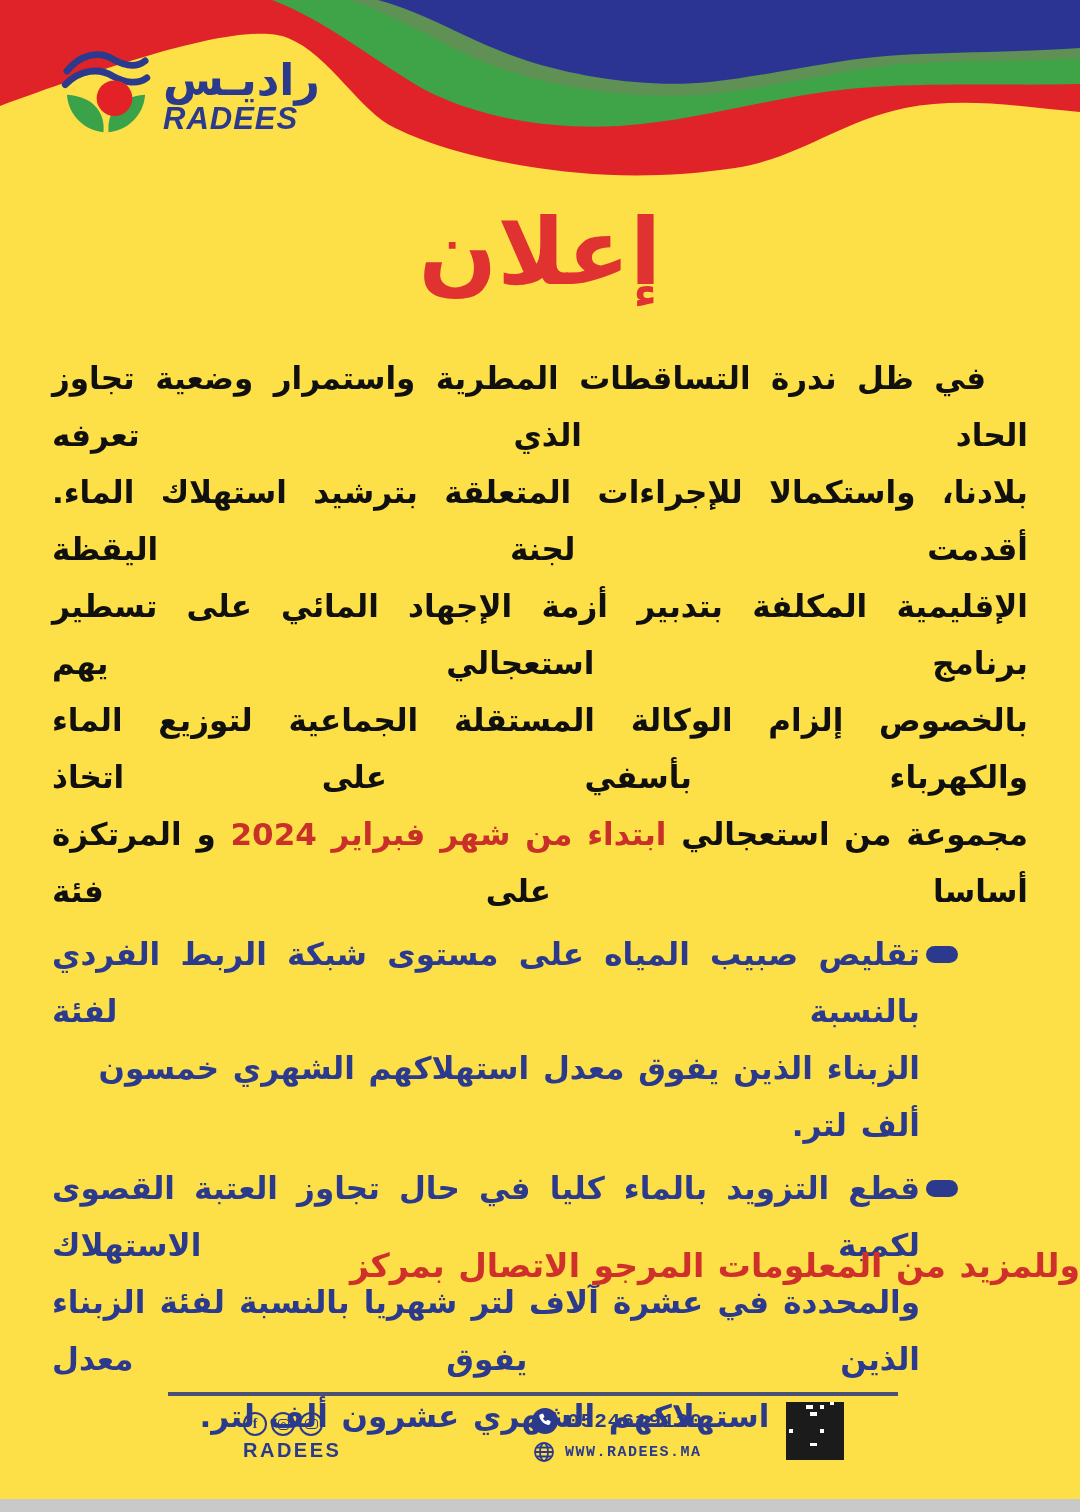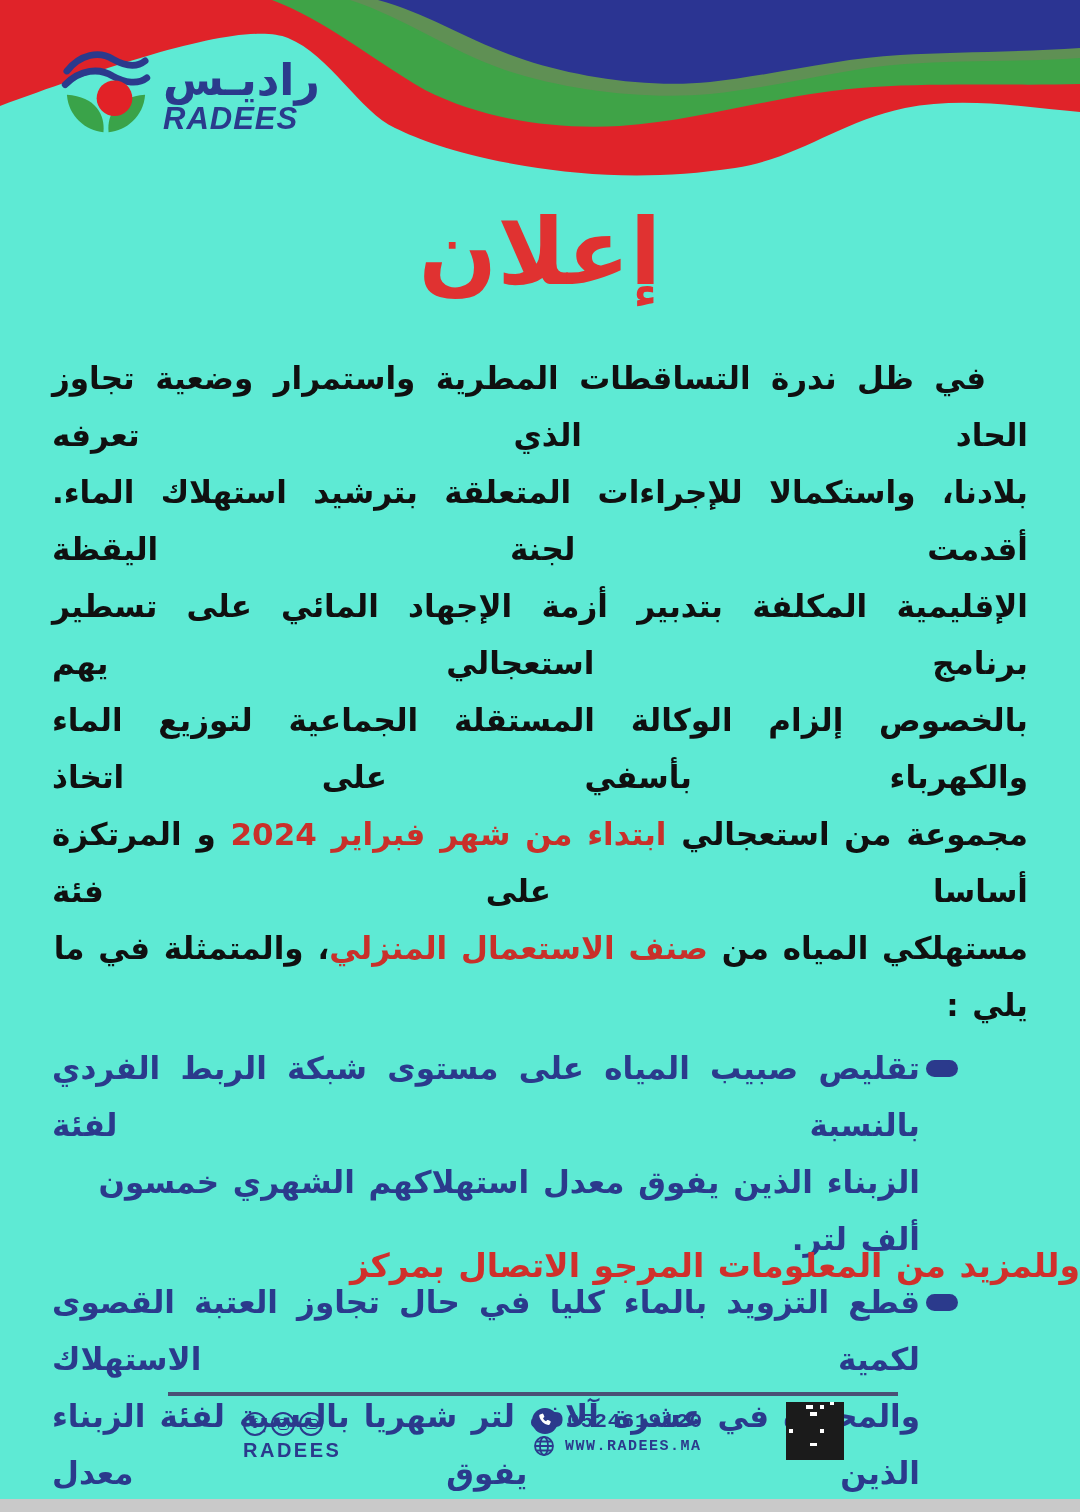--- a/index.html
+++ b/index.html
@@ -1,16 +1,16 @@
 <!DOCTYPE html>
 <html lang="ar"><head>
 <meta charset="utf-8">
 <style>
   html,body{margin:0;padding:0;background:#ffffff;}
-  .page{position:relative;width:1080px;height:1512px;background:#5eead4;overflow:hidden;
+  .page{position:relative;width:1080px;height:1512px;background:#fde047;overflow:hidden;
         font-family:"DejaVu Sans", sans-serif;}
 
   
   .banner{position:absolute;top:0;left:0;width:1080px;height:185px;display:block;}
 
   
   .logo{position:absolute;top:40px;left:55px;display:flex;align-items:flex-start;}
   .emblem{width:102px;height:102px;display:block;}
   .logo-text{margin-left:6px;margin-top:18px;color:#2b3a8c;}
   .logo-ar{font-size:44px;font-weight:700;line-height:44px;direction:rtl;}
@@ -54,21 +54,21 @@
   .yt{width:13px;height:10px;border:1.8px solid #2b3a8c;border-radius:3px;
       display:flex;align-items:center;justify-content:center;box-sizing:border-box;}
   .yt-tri{width:0;height:0;border-left:4px solid #2b3a8c;
           border-top:2.5px solid transparent;border-bottom:2.5px solid transparent;}
   .brand{margin-top:3px;font-family:"Liberation Sans", sans-serif;font-weight:600;
          font-size:20px;letter-spacing:2.5px;line-height:22px;}
 
   .contact-cols{position:absolute;left:532px;top:1408px;color:#2b3a8c;
                 font-family:"Liberation Sans", sans-serif;}
   .crow{display:flex;align-items:center;gap:9px;font-family:Liberation Mono, monospace;}
-  .crow + .crow{margin-top:0;}
+  .crow + .crow{margin-top:6px;}
   .cphone{font-size:21px;font-weight:700;letter-spacing:1px;}
   .cweb{font-size:15px;font-weight:600;letter-spacing:1.5px;}
 
   .qr{position:absolute;left:786px;top:1402px;width:58px;height:58px;
       display:grid;grid-template-columns:repeat(17,1fr);grid-template-rows:repeat(17,1fr);
       background:#f2f2f2;}
   .q1{background:#1b1b1b;}
   .q0{background:#ffffff;}
 
   .graybar{position:absolute;left:0;right:0;bottom:0;height:13px;background:#c9c9c9;}
@@ -105,21 +105,20 @@
   </div>
 
   <h1 class="title">إعلان</h1>
 
   <div class="content">
     <p class="tline just indent">في ظل ندرة التساقطات المطرية واستمرار وضعية تجاوز الحاد الذي تعرفه</p>
     <p class="tline just">بلادنا، واستكمالا للإجراءات المتعلقة بترشيد استهلاك الماء. أقدمت لجنة اليقظة</p>
     <p class="tline just">الإقليمية المكلفة بتدبير أزمة الإجهاد المائي على تسطير برنامج استعجالي يهم</p>
     <p class="tline just">بالخصوص إلزام الوكالة المستقلة الجماعية لتوزيع الماء والكهرباء بأسفي على اتخاذ</p>
     <p class="tline just"><span>مجموعة من استعجالي </span><span class="red">ابتداء من شهر فبراير 2024</span><span> و المرتكزة أساسا على فئة</span></p>
-    <p class="tline rt"><span>مستهلكي المياه من </span><span class="red">صنف الاستعمال المنزلي</span><span>، والمتمثلة في ما يلي :</span></p>
 
     <div class="bullet">
       <span class="pill"></span>
       <p class="tline just">تقليص صبيب المياه على مستوى شبكة الربط الفردي بالنسبة لفئة</p>
       <p class="tline rt">الزبناء الذين يفوق معدل استهلاكهم الشهري خمسون ألف لتر.</p>
     </div>
 
     <div class="bullet">
       <span class="pill"></span>
       <p class="tline just">قطع التزويد بالماء كليا في حال تجاوز العتبة القصوى لكمية الاستهلاك</p>

